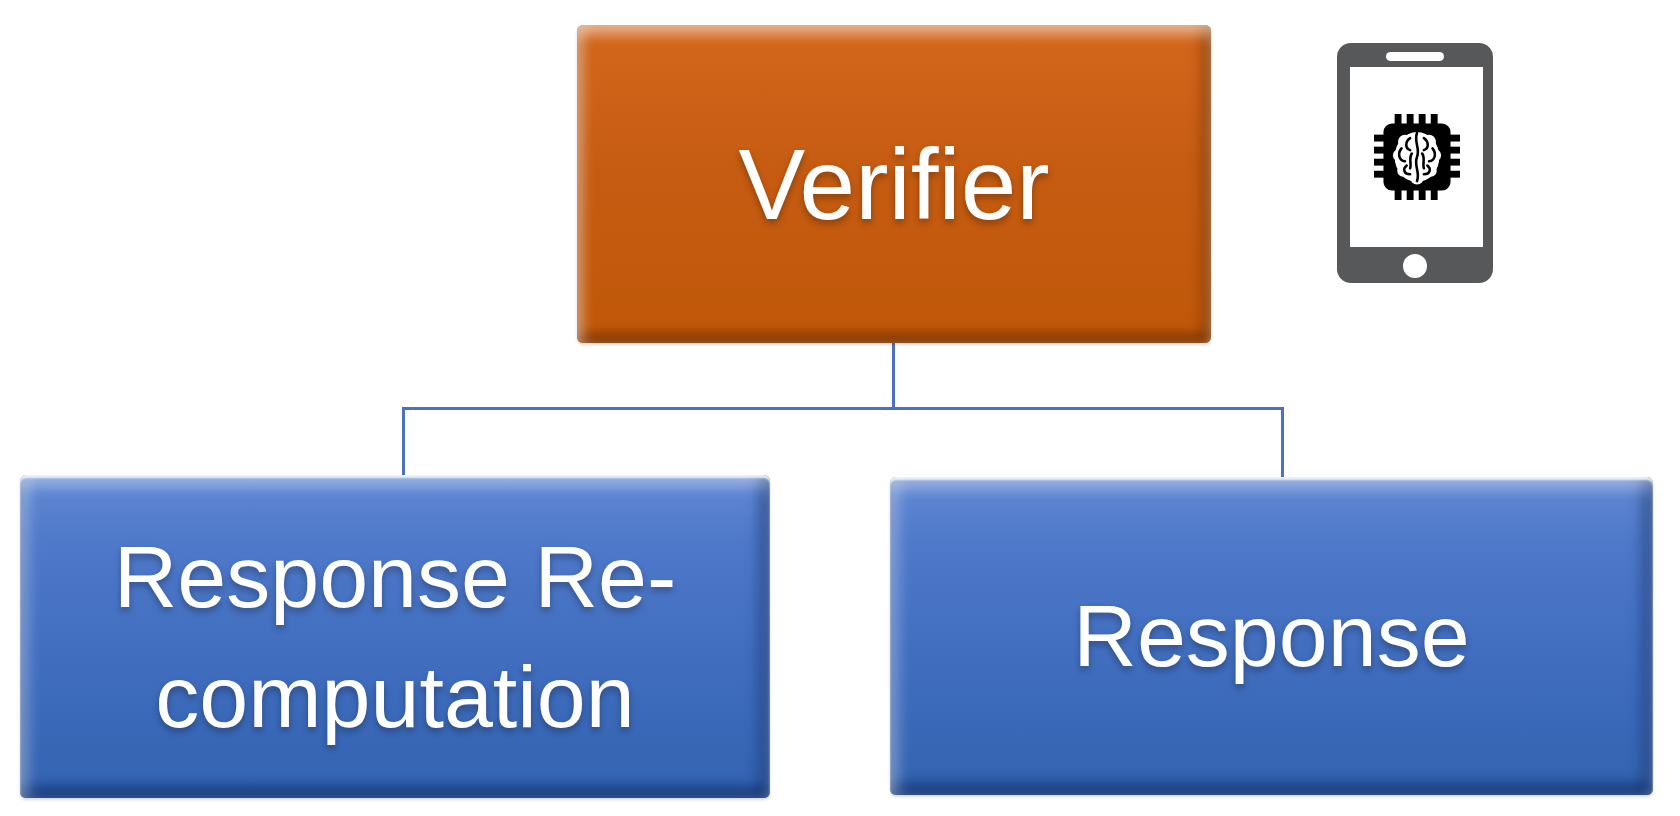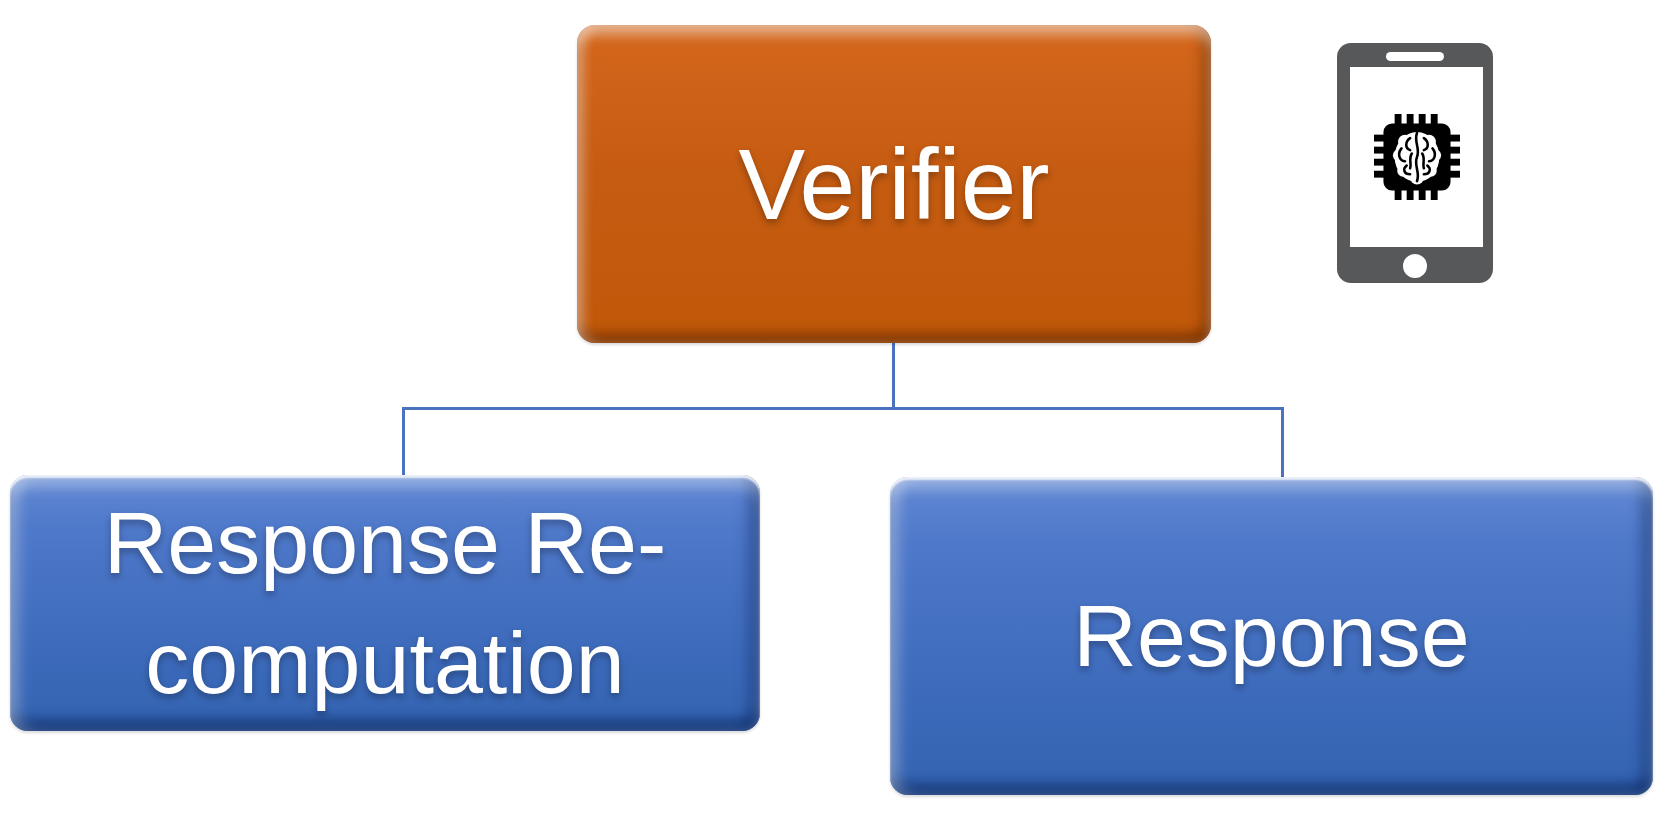--- a/index.html
+++ b/index.html
@@ -14,21 +14,21 @@
 
   
   .node {
     position: absolute;
     display: flex;
     flex-direction: column;
     align-items: center;
     justify-content: center;
     text-align: center;
     color: #ffffff;
-    border-radius: 18px;
+    border-radius: 6px;
     text-shadow: 0 4px 7px rgba(0,0,0,0.30);
   }
   .node-root {
     left: 577px; top: 25px; width: 634px; height: 318px;
     background: linear-gradient(180deg, #d4671c 0%, #c65c12 45%, #c05809 100%);
     box-shadow:
       inset 0 10px 12px rgba(255,255,255,0.45),
       inset 9px 0 10px rgba(255,255,255,0.22),
       inset -10px -4px 12px rgba(110,45,0,0.50),
       inset 0 -11px 10px rgba(90,35,0,0.40),
@@ -40,21 +40,21 @@
     background: linear-gradient(180deg, #6289d4 0%, #4f79ca 20%, #3f6cbd 62%, #3363b1 100%);
     box-shadow:
       inset 0 3px 2px rgba(255,255,255,0.80),
       inset 0 12px 14px rgba(255,255,255,0.35),
       inset 11px 0 12px rgba(255,255,255,0.20),
       inset -11px -5px 13px rgba(10,40,100,0.50),
       inset 0 -13px 11px rgba(10,35,90,0.40),
       0 2px 3px rgba(0,0,0,0.15);
     font-size: 88px;
   }
-  .node-child-left  { left: 10px;  top: 475px; width: 750px; height: 256px; line-height: 120px; }
+  .node-child-left  { left: 20px;  top: 475px; width: 750px; height: 323px; line-height: 120px; }
   .node-child-right { left: 890px; top: 477px; width: 763px; height: 318px; line-height: 162px; }
 
   
   .conn { position: absolute; background: #4a72be; }
   .conn-stub        { left: 892px;  top: 343px; width: 3px;   height: 66px; }
   .conn-horizontal  { left: 402px;  top: 407px; width: 882px; height: 3px;  }
   .conn-drop-left   { left: 402px;  top: 407px; width: 3px;   height: 70px; }
   .conn-drop-right  { left: 1281px; top: 407px; width: 3px;   height: 72px; }
 
   

